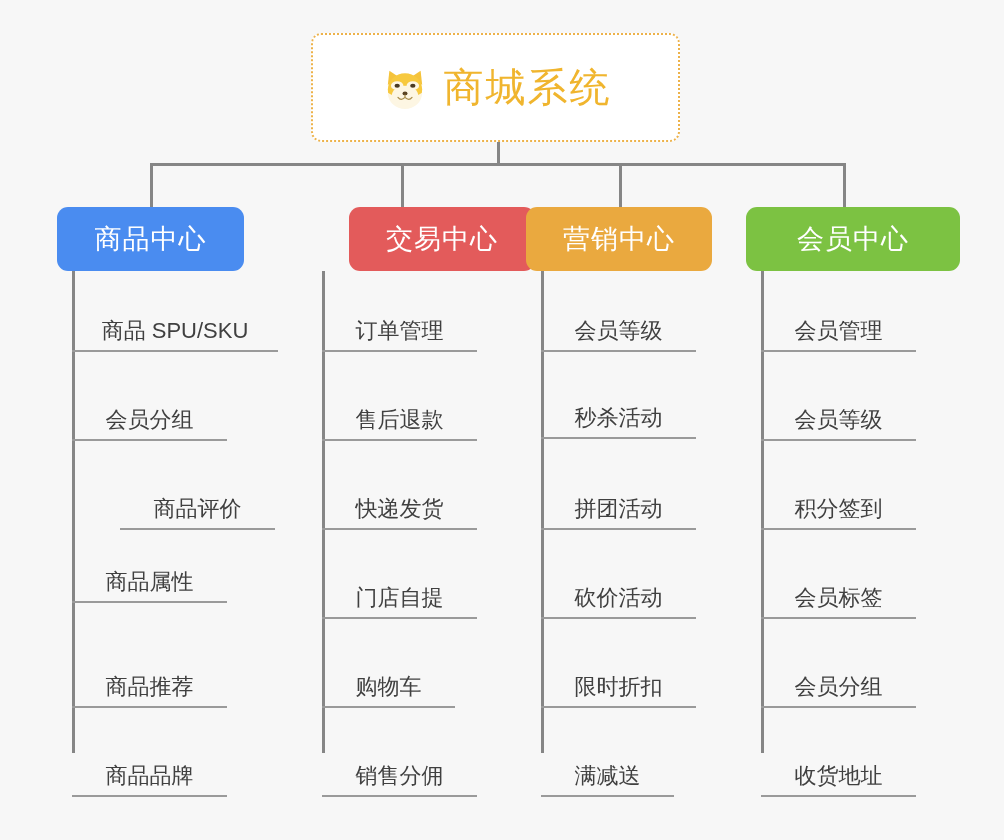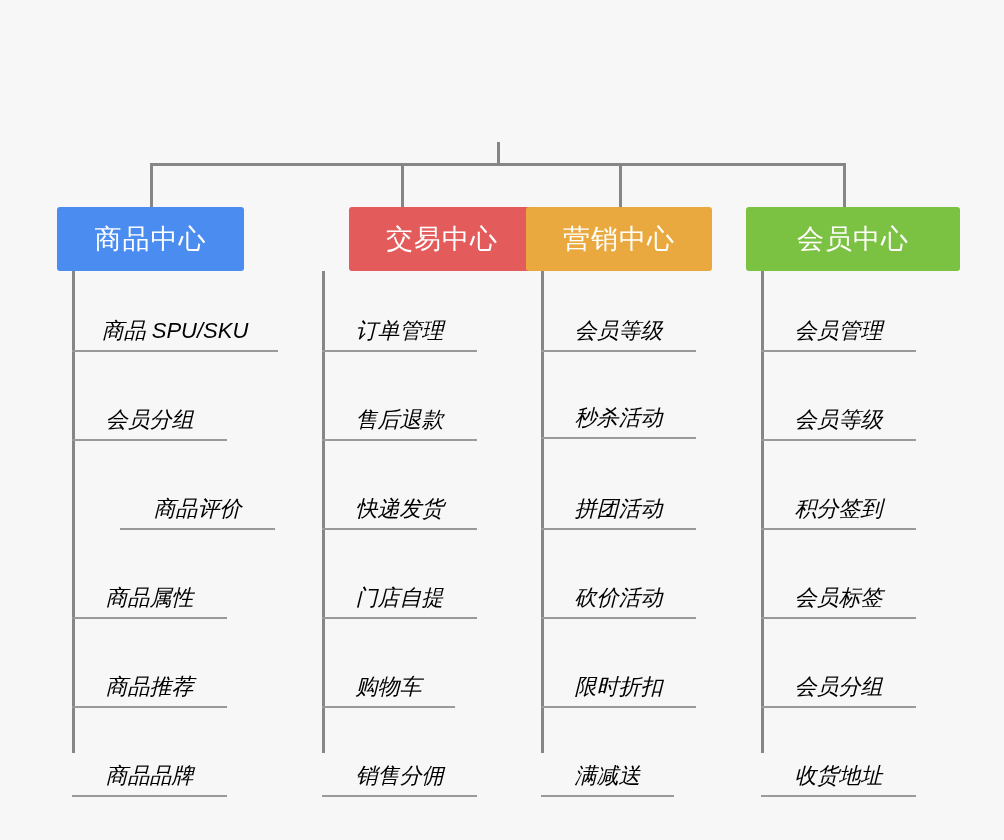--- a/index.html
+++ b/index.html
@@ -63,21 +63,21 @@
   
   .column {
     position: absolute;
     top: 207px;
   }
   .cat-box {
     position: absolute;
     top: 0;
     left: 0;
     height: 64px;
-    border-radius: 3px;
+    border-radius: 11px;
     display: flex;
     align-items: center;
     justify-content: center;
     color: #ffffff;
     font-size: 27px;
     letter-spacing: 1px;
     box-sizing: border-box;
   }
   .col-spine {
     position: absolute;
@@ -86,35 +86,58 @@
   }
   .leaf-list {
     position: absolute;
     left: 0;
     top: 64px;
   }
   .leaf-item {
     position: absolute;
     box-sizing: border-box;
     border-bottom: 2px solid #9a9a9a;
-    color: #000000;
+    color: #404040;
     font-size: 22px;
     display: flex;
     align-items: flex-end;
     justify-content: center;
     padding-bottom: 4px;
     white-space: nowrap;
-    font-style: italic;
   }
 </style>
 </head>
 <body>
 
 <div id="diagram">
 
+  <div class="root-node">
+    <span class="root-emoji">
+      <svg viewBox="0 0 64 64" width="50" height="50" aria-hidden="true">
+
+        <path d="M12 10 L10 28 L24 18 Z" fill="#f5c33b"></path>
+        <path d="M52 10 L54 28 L40 18 Z" fill="#f5c33b"></path>
+
+        <ellipse cx="32" cy="34" rx="22" ry="21" fill="#f7c93f"></ellipse>
+
+        <path d="M10 38 a22 21 0 0 0 44 0 q-22 14 -44 0 Z" fill="#fdf6e3"></path>
+        <ellipse cx="32" cy="42" rx="17" ry="13" fill="#fdf6e3"></ellipse>
+
+        <ellipse cx="22" cy="29" rx="8" ry="5.5" fill="#fdf6e3"></ellipse>
+        <ellipse cx="42" cy="29" rx="8" ry="5.5" fill="#fdf6e3"></ellipse>
+        <ellipse cx="22" cy="29" rx="3.4" ry="2.6" fill="#4a3a22"></ellipse>
+        <ellipse cx="42" cy="29" rx="3.4" ry="2.6" fill="#4a3a22"></ellipse>
+
+        <ellipse cx="32" cy="39" rx="3.2" ry="2.4" fill="#5a4424"></ellipse>
+
+        <path d="M32 41 v3 M32 44 q-5 5 -9 0 M32 44 q5 5 9 0" stroke="#a88c4a" stroke-width="1.6" fill="none" stroke-linecap="round"></path>
+      </svg>
+    </span>
+    <span class="root-title">商城系统</span>
+  </div>
 
   <div class="conn conn-v" style="left:497px; top:142px; height:23px;"></div>
   <div class="conn conn-h" style="left:150px; top:163px; width:696px;"></div>
   <div class="conn conn-v" style="left:150px; top:163px; height:46px;"></div>
   <div class="conn conn-v" style="left:401px; top:163px; height:46px;"></div>
   <div class="conn conn-v" style="left:619px; top:163px; height:46px;"></div>
   <div class="conn conn-v" style="left:843px; top:163px; height:46px;"></div>
 
   <div class="column" style="left:57px;">
     <div class="cat-box" style="width:187px; background:#4a8cf0;">
@@ -124,21 +147,21 @@
     <div class="leaf-list">
       <div class="leaf-item" style="left:15px; top:21px;  width:206px; height:60px;">
         <span>商品 SPU/SKU</span>
         </div>
       <div class="leaf-item" style="left:15px; top:110px; width:155px; height:60px;">
         <span>会员分组</span>
         </div>
       <div class="leaf-item" style="left:15px; top:199px; width:155px; height:60px;margin-left:48px;">
         <span>商品评价</span>
         </div>
-      <div class="leaf-item" style="left:15px; top:288px; width:155px; height:60px;">
+      <div class="leaf-item" style="left:15px; top:272px; width:155px; height:60px;">
         <span>商品属性</span>
         </div>
       <div class="leaf-item" style="left:15px; top:377px; width:155px; height:60px;">
         <span>商品推荐</span>
         </div>
       <div class="leaf-item" style="left:15px; top:466px; width:155px; height:60px;">
         <span>商品品牌</span>
         </div>
     </div>
   </div>

